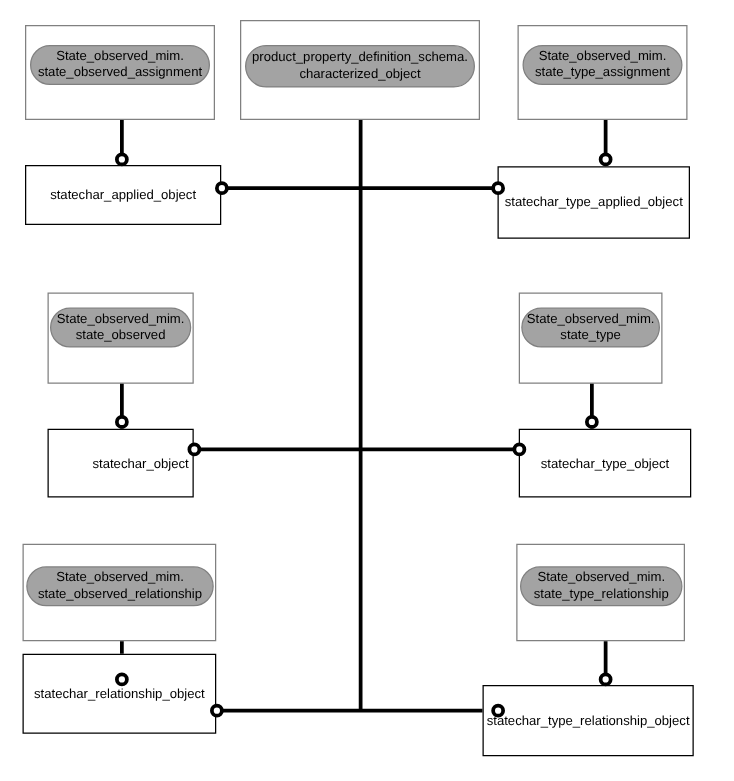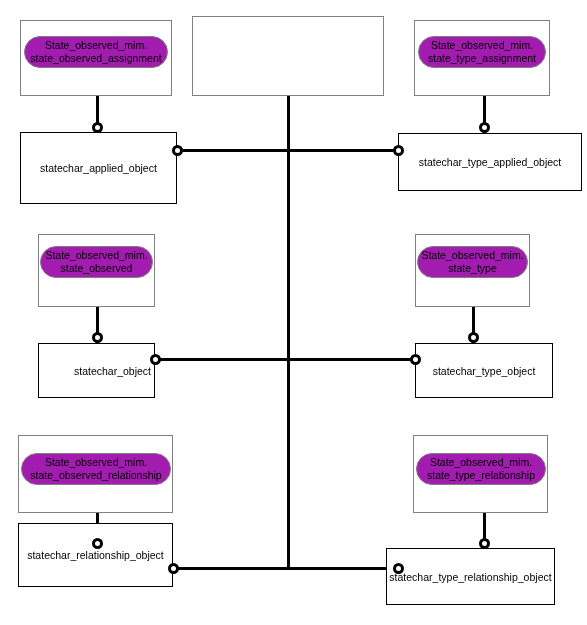--- a/index.html
+++ b/index.html
@@ -23,21 +23,21 @@
     box-sizing: border-box;
     border: 1px solid #808080;
     background: #ffffff;
   }
   
   .schema-pill {
     position: absolute;
     box-sizing: border-box;
     border: 1px solid #808080;
     border-radius: 999px;
-    background: #a21caf;
+    background: #a3a3a3;
     display: flex;
     align-items: center;
     justify-content: center;
     text-align: center;
     line-height: 1.22;
     font-size: 10.5px;
     color: #000000;
     white-space: pre-line;
     padding: 0 4px;
   }
@@ -79,20 +79,22 @@
 </head>
 <body>
 
 <div id="diagram">
 
   <div class="schema-box" style="left:20px;top:20px;width:152px;height:76px;"></div>
   <div class="schema-pill" style="left:24px;top:36px;width:144px;height:32px;">State_observed_mim.
 state_observed_assignment</div>
 
   <div class="schema-box" style="left:192px;top:16px;width:192px;height:80px;"></div>
+  <div class="schema-pill" style="left:196px;top:36px;width:184px;height:34px;">product_property_definition_schema.
+characterized_object</div>
 
   <div class="schema-box" style="left:414px;top:20px;width:136px;height:76px;"></div>
   <div class="schema-pill" style="left:418px;top:36px;width:128px;height:32px;">State_observed_mim.
 state_type_assignment</div>
 
   <div class="schema-box" style="left:38px;top:234px;width:117px;height:73px;"></div>
   <div class="schema-pill" style="left:40px;top:246px;width:113px;height:32px;">State_observed_mim.
 state_observed</div>
 
   <div class="schema-box" style="left:415px;top:234px;width:115px;height:73px;"></div>
@@ -116,22 +118,22 @@
   <div class="vline" style="left:96px;top:513px;height:35px;"></div>
   <div class="vline" style="left:483px;top:513px;height:35px;"></div>
 
   <div class="hline" style="left:177px;top:149px;width:111px;"></div>
   <div class="hline" style="left:288px;top:149px;width:110px;"></div>
   <div class="hline" style="left:155px;top:358px;width:133px;"></div>
   <div class="hline" style="left:288px;top:358px;width:127px;"></div>
   <div class="hline" style="left:173px;top:567px;width:115px;"></div>
   <div class="hline" style="left:288px;top:567px;width:110px;"></div>
 
-  <div class="entity-box" style="left:20px;top:132px;width:157px;height:72px;">statechar_applied_object</div>
-  <div class="entity-box" style="left:398px;top:133px;width:184px;height:58px;">statechar_type_applied_object</div>
+  <div class="entity-box" style="left:20px;top:132px;width:157px;height:48px;">statechar_applied_object</div>
+  <div class="entity-box" style="left:398px;top:133px;width:154px;height:58px;">statechar_type_applied_object</div>
   <div class="entity-box" style="left:38px;top:343px;width:117px;height:55px;padding-left:32px;">statechar_object</div>
   <div class="entity-box" style="left:415px;top:343px;width:138px;height:55px;">statechar_type_object</div>
   <div class="entity-box" style="left:18px;top:523px;width:155px;height:64px;">statechar_relationship_object</div>
   <div class="entity-box" style="left:386px;top:548px;width:169px;height:57px;">statechar_type_relationship_object</div>
 
   <div class="conn-dot" style="left:91.5px;top:121.5px;"></div>
   <div class="conn-dot" style="left:478.5px;top:121.5px;"></div>
   <div class="conn-dot" style="left:91.5px;top:331.5px;"></div>
   <div class="conn-dot" style="left:467.5px;top:331.5px;"></div>
   <div class="conn-dot" style="left:91.5px;top:537.5px;"></div>

